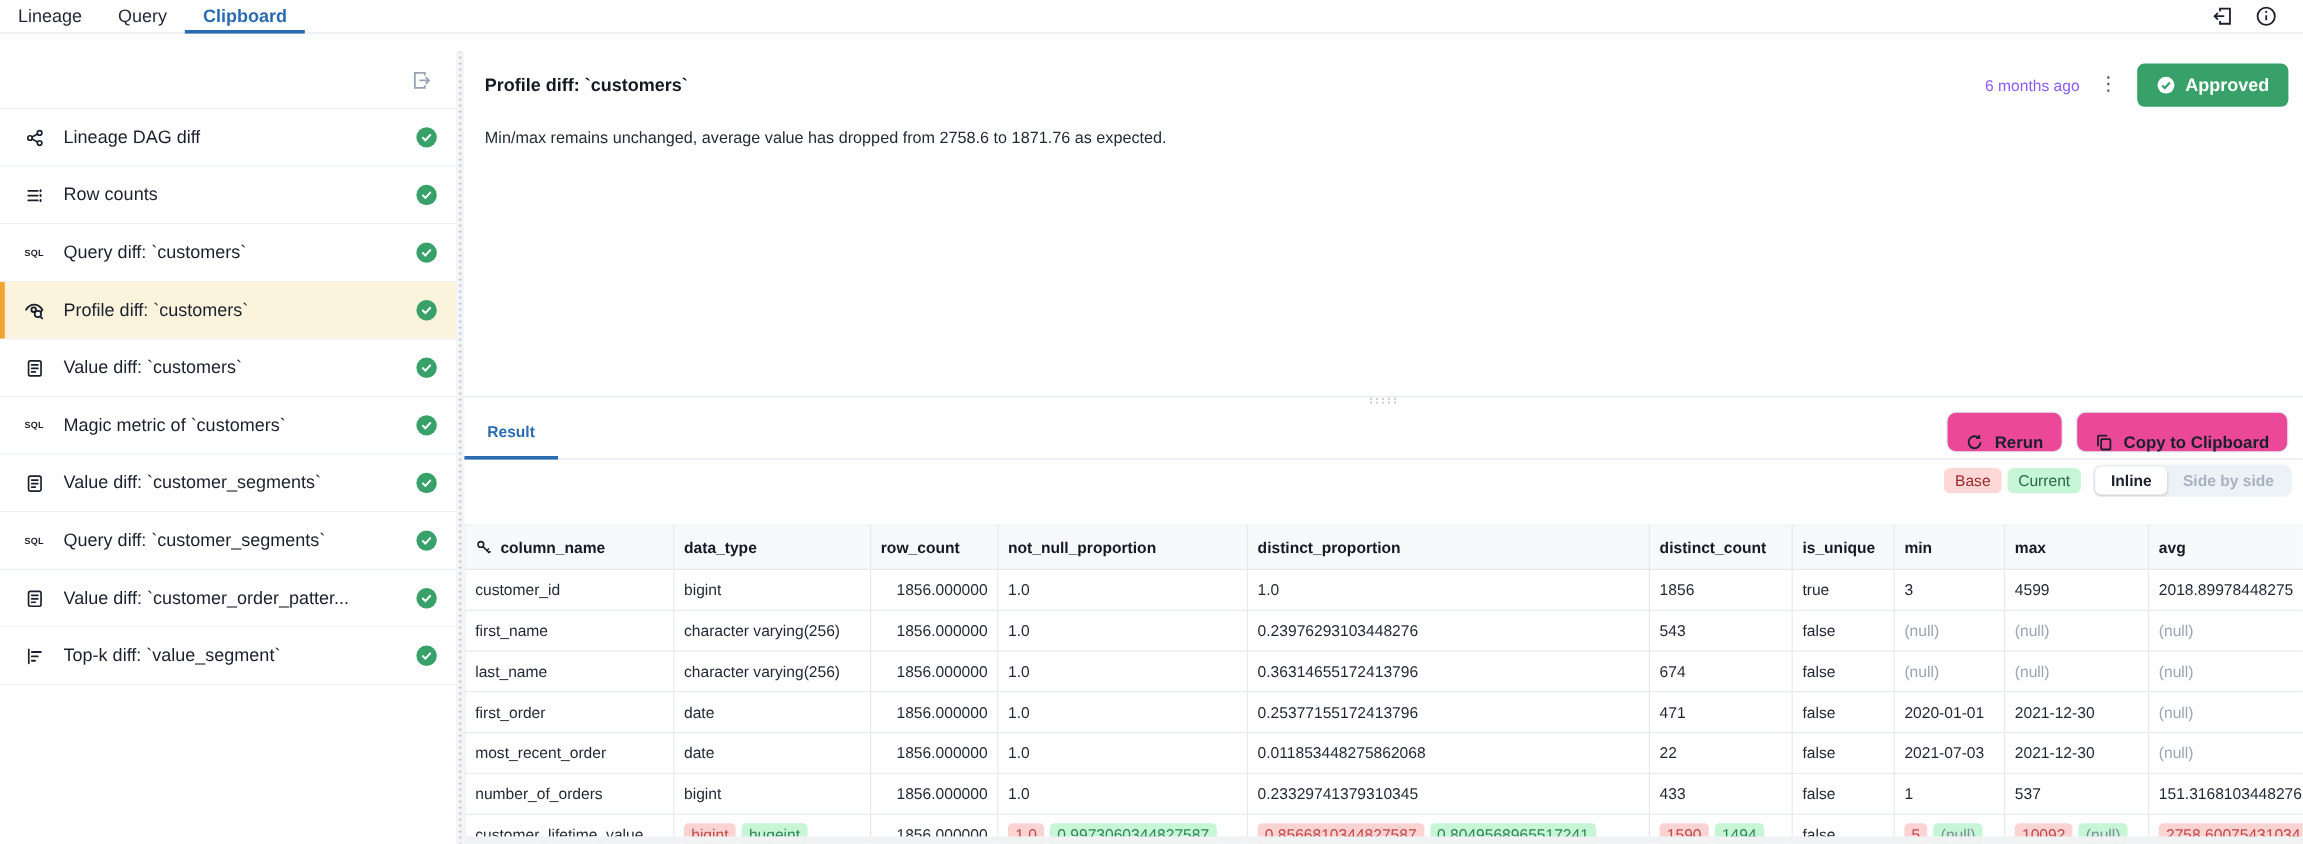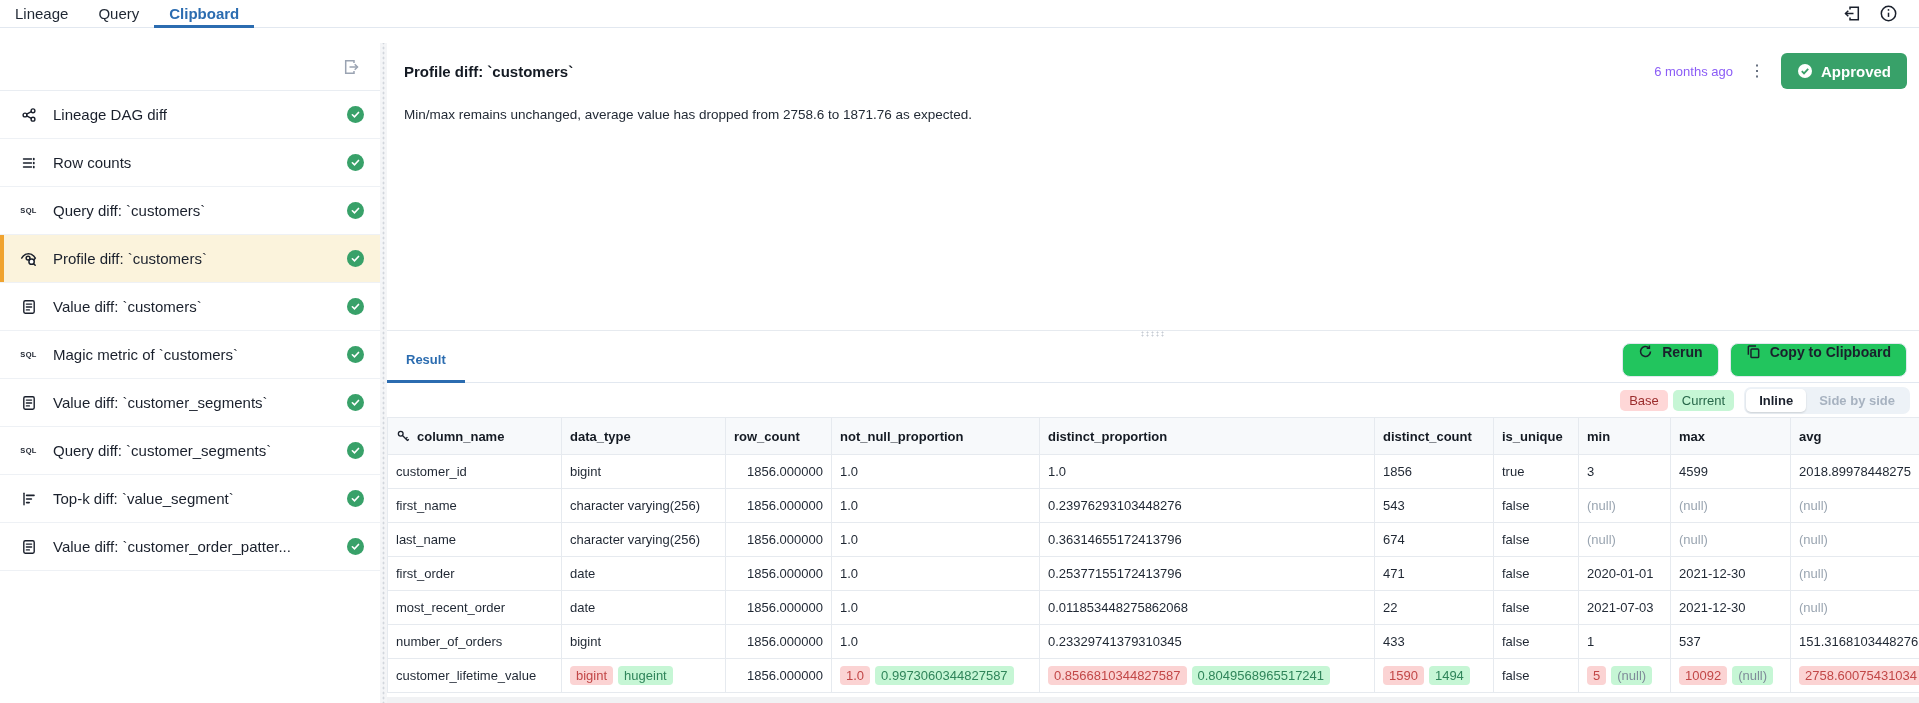--- a/index.html
+++ b/index.html
@@ -64,37 +64,37 @@
   
   .result { position:absolute; top:294px; left:0; right:0; bottom:0;
     display:flex; flex-direction:column; }
   .tabbar { height:46px; flex-shrink:0; display:flex; align-items:center;
     border-bottom:1px solid #e2e8f0; padding-right:12px; }
   .result-tab { height:100%; display:flex; align-items:center; padding:0 19px;
     color:#2b6cb0; font-size:13px; font-weight:600; position:relative; cursor:pointer; }
   .result-tab::after { content:""; position:absolute; left:0; right:0; bottom:-1px;
     height:3px; background:#2b6cb0; }
   .tab-actions { margin-left:auto; display:flex; gap:11px; }
-  .btn { display:inline-flex; align-items:flex-start; gap:9px; height:34px; padding:0 15px;
-    border:1px solid #e2e8f0; border-radius:8px; background:#22c55e; font-weight:700;
+  .btn { display:inline-flex; align-items:flex-end; gap:9px; height:34px; padding:0 15px;
+    border:1px solid #e2e8f0; border-radius:8px; background:#ec4899; font-weight:700;
     font-size:14px; color:#1a202c; cursor:pointer; font-family:"Liberation Sans", sans-serif; }
   .btn svg { flex-shrink:0; }
 
   .toolbar { height:34px; flex-shrink:0; display:flex; align-items:center;
     justify-content:flex-end; padding-right:9px; gap:5px; }
   .pill { font-size:13px; padding:3px 9px; border-radius:5px; }
   .pill.base { background:#fed7d7; color:#9b2c2c; }
   .pill.current { background:#c6f6d5; color:#276749; }
   .seg { display:flex; background:#edf2f7; border-radius:7px; padding:2px; margin-left:5px; }
   .seg-opt { font-size:13px; font-weight:700; padding:4px 13px; border-radius:5px;
     color:#a7b2c0; cursor:pointer; }
   .seg-opt.selected { background:#fff; color:#1a202c; box-shadow:0 1px 2px rgba(0,0,0,.14); }
 
   
-  .table-wrap { flex:1; overflow:hidden; position:relative; }
+  .table-wrap { flex:1; overflow:hidden; position:relative;margin-top:20px; }
   table { border-collapse:collapse; table-layout:fixed; width:1613px; font-size:13px; }
   th, td { border:1px solid #e6eaef; padding:0 8px; white-space:nowrap;
     overflow:hidden; text-align:left; }
   th { height:37px; background:#f7f9fb; font-weight:700; color:#141a23; }
   th:first-child { padding-left:8px; }
   td { height:34px; color:#1f2733; }
   td.num { text-align:right; }
   .null { color:#9aa5b1; }
   .keycell { display:flex; align-items:center; gap:7px; }
   .badge { display:inline-block; padding:2px 6px; border-radius:4px; margin-right:5px; }
@@ -244,39 +244,39 @@
         <span class="s-label">Query diff: `customer_segments`</span>
         <span class="s-check">
           <svg width="11" height="11" viewBox="0 0 12 12">
             <path d="M2.6 6.3l2.3 2.3 4.4-4.8" fill="none" stroke="#fff" stroke-width="1.8" stroke-linecap="round"></path>
           </svg>
         </span>
       </div>
       <div class="s-item">
         <span class="s-icon">
           <svg width="16" height="16" viewBox="0 0 16 16" fill="none" stroke="currentColor" stroke-width="1.4" stroke-linecap="round">
+            <rect x="2.8" y="1.8" width="10.4" height="12.4" rx="1.4"></rect>
+            <path d="M5.4 5.1h5.2M5.4 8h5.2M5.4 10.9h3"></path>
+          </svg>
+        </span>
+        <span class="s-label">Value diff: `customer_order_patter...</span>
+        <span class="s-check">
+          <svg width="11" height="11" viewBox="0 0 12 12">
+            <path d="M2.6 6.3l2.3 2.3 4.4-4.8" fill="none" stroke="#fff" stroke-width="1.8" stroke-linecap="round"></path>
+          </svg>
+        </span>
+      </div>
+      <div class="s-item">
+        <span class="s-icon">
+          <svg width="16" height="16" viewBox="0 0 16 16" fill="none" stroke="currentColor" stroke-width="1.4" stroke-linecap="round">
             <path d="M3 2.2v11.6"></path>
             <path d="M5.6 4.4h7.4M5.6 8h4.8M5.6 11.6h2.6" stroke-width="1.6"></path>
           </svg>
         </span>
         <span class="s-label">Top-k diff: `value_segment`</span>
-        <span class="s-check">
-          <svg width="11" height="11" viewBox="0 0 12 12">
-            <path d="M2.6 6.3l2.3 2.3 4.4-4.8" fill="none" stroke="#fff" stroke-width="1.8" stroke-linecap="round"></path>
-          </svg>
-        </span>
-      </div>
-      <div class="s-item">
-        <span class="s-icon">
-          <svg width="16" height="16" viewBox="0 0 16 16" fill="none" stroke="currentColor" stroke-width="1.4" stroke-linecap="round">
-            <rect x="2.8" y="1.8" width="10.4" height="12.4" rx="1.4"></rect>
-            <path d="M5.4 5.1h5.2M5.4 8h5.2M5.4 10.9h3"></path>
-          </svg>
-        </span>
-        <span class="s-label">Value diff: `customer_order_patter...</span>
         <span class="s-check">
           <svg width="11" height="11" viewBox="0 0 12 12">
             <path d="M2.6 6.3l2.3 2.3 4.4-4.8" fill="none" stroke="#fff" stroke-width="1.8" stroke-linecap="round"></path>
           </svg>
         </span>
       </div>
     </div>
 </div>
 
 <div class="vsplit"></div>

